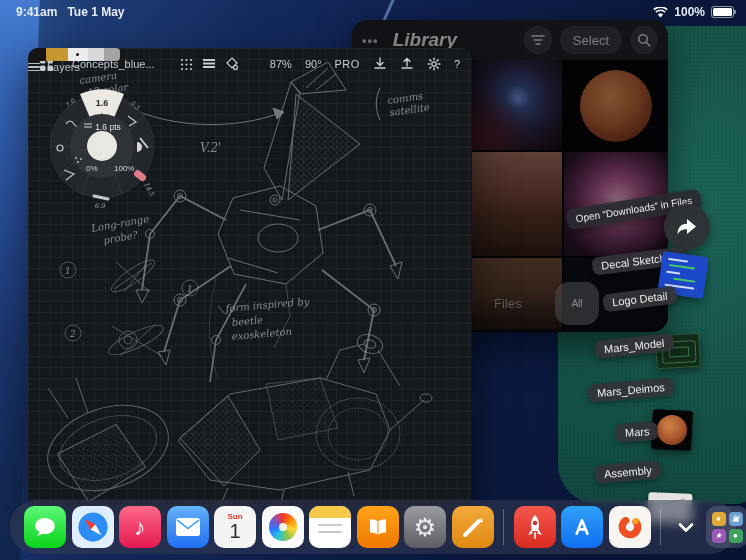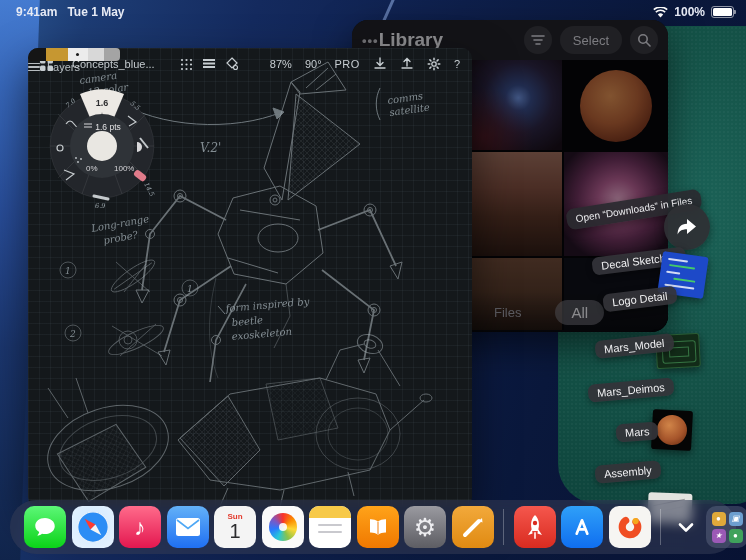--- a/index.html
+++ b/index.html
@@ -23,42 +23,42 @@
   .sb-right{position:absolute;right:12px;top:5px;display:flex;gap:6px;align-items:center;}
   .battery{width:21px;height:10px;border:1px solid rgba(255,255,255,.55);border-radius:3px;position:relative;}
   .battery i{position:absolute;inset:1px;background:#fff;border-radius:1.5px;}
   .battery::after{content:"";position:absolute;right:-3px;top:2.5px;width:2px;height:4px;background:rgba(255,255,255,.55);border-radius:0 1px 1px 0;}
   
   .pwin{left:352px;top:20px;width:316px;height:312px;border-radius:16px;background:#0c0c0e;z-index:2;overflow:hidden;
     box-shadow:0 14px 36px rgba(0,0,0,.5);}
   .pwin::after{content:"";position:absolute;inset:0;background:rgba(6,7,11,.42);pointer-events:none;}
   .phead{position:absolute;left:0;top:0;right:0;height:40px;background:#1d1d20;display:flex;align-items:center;padding:0 10px;box-sizing:border-box;}
   .pmore{color:#bdbdc2;font-size:13px;letter-spacing:1px;font-weight:700;}
-  .ptitle{color:#ececee;font-size:19px;font-weight:700;}
+  .ptitle{color:#ececee;font-size:19px;font-weight:700;margin-left:14px;font-style:italic;}
   .pctrl{margin-left:auto;display:flex;gap:8px;align-items:center;}
   .cbtn{width:28px;height:28px;border-radius:50%;background:#333336;display:flex;align-items:center;justify-content:center;}
   .selbtn{height:28px;border-radius:14px;background:#333336;color:#cfcfd4;font-size:13px;display:flex;align-items:center;padding:0 13px;}
   .pgrid{position:absolute;left:0;top:40px;display:grid;grid-template-columns:104px 104px 104px;grid-template-rows:90px 104px 72px;gap:2px;background:#000;}
   .tile{width:104px;background:#101014;}
   .t00{background:radial-gradient(circle at 70% 60%,#3a1620 0%,#120a0e 70%);}
   .t01{background:radial-gradient(circle at 25% 85%,rgba(90,26,32,.8) 0%,transparent 45%),radial-gradient(circle at 58% 42%,#6b8ed6 0%,#33477f 16%,#27203a 44%,#140a10 78%);}
   .t02{background:#000;position:relative;}
   .t02 i{position:absolute;left:16px;top:10px;width:72px;height:72px;border-radius:50%;
     background:radial-gradient(circle at 42% 36%,#d98a4a 0%,#b05c2e 45%,#7c3518 75%,#54220e 100%);}
   .t10{background:#0b0d12;}
   .t11{background:linear-gradient(180deg,#9a6a55 0%,#7c4a38 34%,#54301f 62%,#2a170d 100%);}
   .t12{background:radial-gradient(circle at 52% 46%,#e8a8c8 0%,#b05a8a 26%,#6a2e55 52%,#1f0e1c 82%);}
   .t20{background:linear-gradient(135deg,#15181f 0%,#0c0e13 60%),#0c0e13;position:relative;}
   .t20 i{position:absolute;left:22px;top:14px;width:46px;height:10px;background:rgba(160,165,175,.25);transform:rotate(-28deg);border-radius:2px;}
   .t21{background:linear-gradient(180deg,#6a4630,#3a2415);}
   .t22{background:#0a0c10;}
   .ptabs{position:absolute;left:0;right:0;bottom:0;height:40px;background:linear-gradient(transparent,rgba(0,0,0,.55));}
   .seg{position:absolute;left:142px;bottom:7px;display:flex;align-items:center;gap:34px;}
   .seg-off{color:#98989d;font-size:13px;}
-  .seg-on{background:rgba(125,125,132,.55);color:#e8e8ea;font-size:15px;border-radius:14px;padding:4px 16px;}
+  .seg-on{background:rgba(125,125,132,.55);color:#e8e8ea;font-size:10px;border-radius:14px;padding:16px 16px;}
   
   .cwin{left:28px;top:48px;width:444px;height:459px;border-radius:10px;z-index:3;overflow:hidden;
     background-color:#14181b;
     background-image:linear-gradient(rgba(130,160,175,.07) 1px,transparent 1px),
                      linear-gradient(90deg,rgba(130,160,175,.07) 1px,transparent 1px);
     background-size:11px 11px;
     box-shadow:0 18px 44px rgba(0,0,0,.55);}
   .ctoolbar{position:absolute;left:0;top:0;right:0;height:32px;display:flex;align-items:center;gap:9px;padding:0 12px;color:#c7cdd1;}
   .ctitle{font-size:11px;color:#c3c9cd;}
   .cdivider{width:1px;height:14px;background:rgba(255,255,255,.18);}

